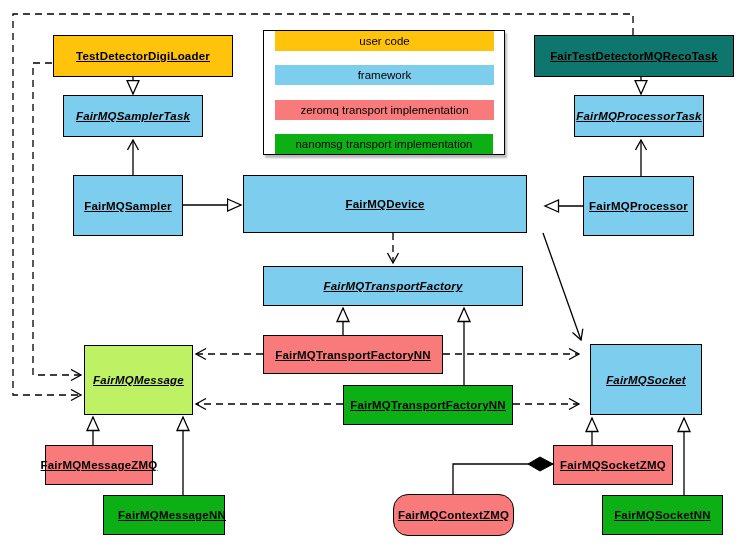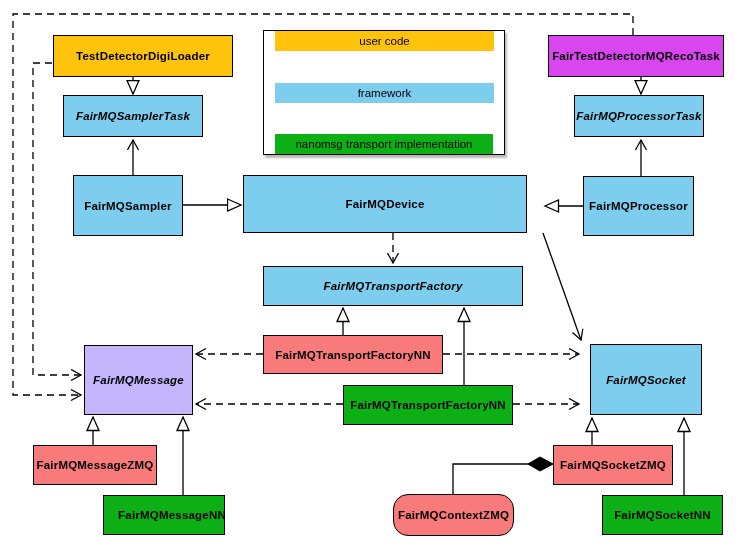--- a/index.html
+++ b/index.html
@@ -12,20 +12,21 @@
   }
   #edges{position:absolute;left:0;top:0;z-index:1;}
   .node{
     position:absolute;
     box-sizing:border-box;
     border:1.4px solid #000;
     display:flex;align-items:center;justify-content:center;
     font-size:11.5px;font-weight:bold;color:#000;
     white-space:nowrap;letter-spacing:0.2px;
     z-index:2;
+    text-decoration:underline;
   }
   .node.abstract{font-style:italic;}
   #legend{
     position:absolute;
     box-sizing:border-box;
     background:#fff;border:1.7px solid #000;
     box-shadow:2px 3px 2px rgba(128,128,128,0.55);
     z-index:2;
     display:flex;flex-direction:column;justify-content:space-between;
     padding:0 11px;
@@ -74,37 +75,38 @@
     <path d="M513,404 L579,404" fill="none" stroke="#000" stroke-width="1.3" stroke-dasharray="7 5" marker-end="url(#vee)"></path>
     <path d="M633,35 L633,14 L13,14 L13,395 L81,395" fill="none" stroke="#000" stroke-width="1.3" stroke-dasharray="7 5" marker-end="url(#vee)"></path>
     <path d="M52,63 L33,63 L33,375 L81,375" fill="none" stroke="#000" stroke-width="1.3" stroke-dasharray="7 5" marker-end="url(#vee)"></path>
 
     <path d="M453,494 L453,464 L529,464" fill="none" stroke="#000" stroke-width="1.3"></path>
     <polygon points="528,464 540,457 553,464 540,471" fill="#000000" stroke="#000000"></polygon>
   </svg>
 
   <div id="nodes">
       <div class="node" style="left: 53px; top: 35px; width: 180px; height: 42px; background: rgb(255, 195, 11);">TestDetectorDigiLoader</div>
-      <div class="node" style="left: 534px; top: 35px; width: 176px; height: 42px; background: #d946ef; margin-left: 14px;">FairTestDetectorMQRecoTask</div>
+      <div class="node" style="left: 534px; top: 35px; width: 200px; height: 42px; background: #0f766e;">FairTestDetectorMQRecoTask</div>
       <div class="node abstract" style="left: 63px; top: 95px; width: 140px; height: 42px; background: rgb(124, 205, 238);">FairMQSamplerTask</div>
       <div class="node abstract" style="left: 574px; top: 95px; width: 130px; height: 42px; background: rgb(124, 205, 238);">FairMQProcessorTask</div>
       <div class="node" style="left: 73px; top: 175px; width: 110px; height: 61px; background: rgb(124, 205, 238);">FairMQSampler</div>
       <div class="node" style="left: 243px; top: 175px; width: 284px; height: 58px; background: rgb(124, 205, 238);">FairMQDevice</div>
       <div class="node" style="left: 583px; top: 176px; width: 111px; height: 60px; background: rgb(124, 205, 238);">FairMQProcessor</div>
       <div class="node abstract" style="left: 263px; top: 266px; width: 260px; height: 40px; background: rgb(124, 205, 238);">FairMQTransportFactory</div>
       <div class="node" style="left: 263px; top: 335px; width: 180px; height: 39px; background: rgb(248, 122, 122);">FairMQTransportFactoryNN</div>
       <div class="node" style="left: 343px; top: 385px; width: 170px; height: 40px; background: rgb(13, 176, 20);">FairMQTransportFactoryNN</div>
-      <div class="node abstract" style="left: 84px; top: 345px; width: 109px; height: 70px; background: #c4b5fd;">FairMQMessage</div>
+      <div class="node abstract" style="left: 84px; top: 345px; width: 109px; height: 70px; background: #bef264;">FairMQMessage</div>
       <div class="node abstract" style="left: 582px; top: 344px; width: 112px; height: 71px; background: rgb(124, 205, 238); margin-left: 8px;">FairMQSocket</div>
-      <div class="node" style="left: 33px; top: 445px; width: 124px; height: 40px; background: rgb(248, 122, 122);">FairMQMessageZMQ</div>
+      <div class="node" style="left: 45px; top: 445px; width: 108px; height: 40px; background: rgb(248, 122, 122);">FairMQMessageZMQ</div>
       <div class="node" style="left: 103px; top: 495px; width: 122px; height: 40px; background: rgb(13, 176, 20); padding-left: 16px;">FairMQMessageNN</div>
       <div class="node" style="left: 553px; top: 445px; width: 120px; height: 40px; background: rgb(248, 122, 122);">FairMQSocketZMQ</div>
       <div class="node" style="left: 602px; top: 495px; width: 121px; height: 40px; background: rgb(13, 176, 20);">FairMQSocketNN</div>
       <div class="node" style="left: 393px; top: 494px; width: 121px; height: 42px; background: rgb(248, 122, 122); border-radius: 15px;">FairMQContextZMQ</div>
     </div>
 
   <div id="legend" style="left: 263px; top: 30px; width: 242px; height: 125px;">
       <div class="legend-item" style="width: 219px; height: 20px; background: rgb(255, 195, 11);">user code</div>
       <div class="legend-item" style="width: 219px; height: 20px; background: rgb(124, 205, 238);">framework</div>
+      <div class="legend-item" style="width: 219px; height: 20px; background: rgb(248, 122, 122);">zeromq transport implementation</div>
       <div class="legend-item" style="width: 218px; height: 20px; background: rgb(13, 176, 20);">nanomsg transport implementation</div>
     </div>
 
 </div>
 
 </body></html>

